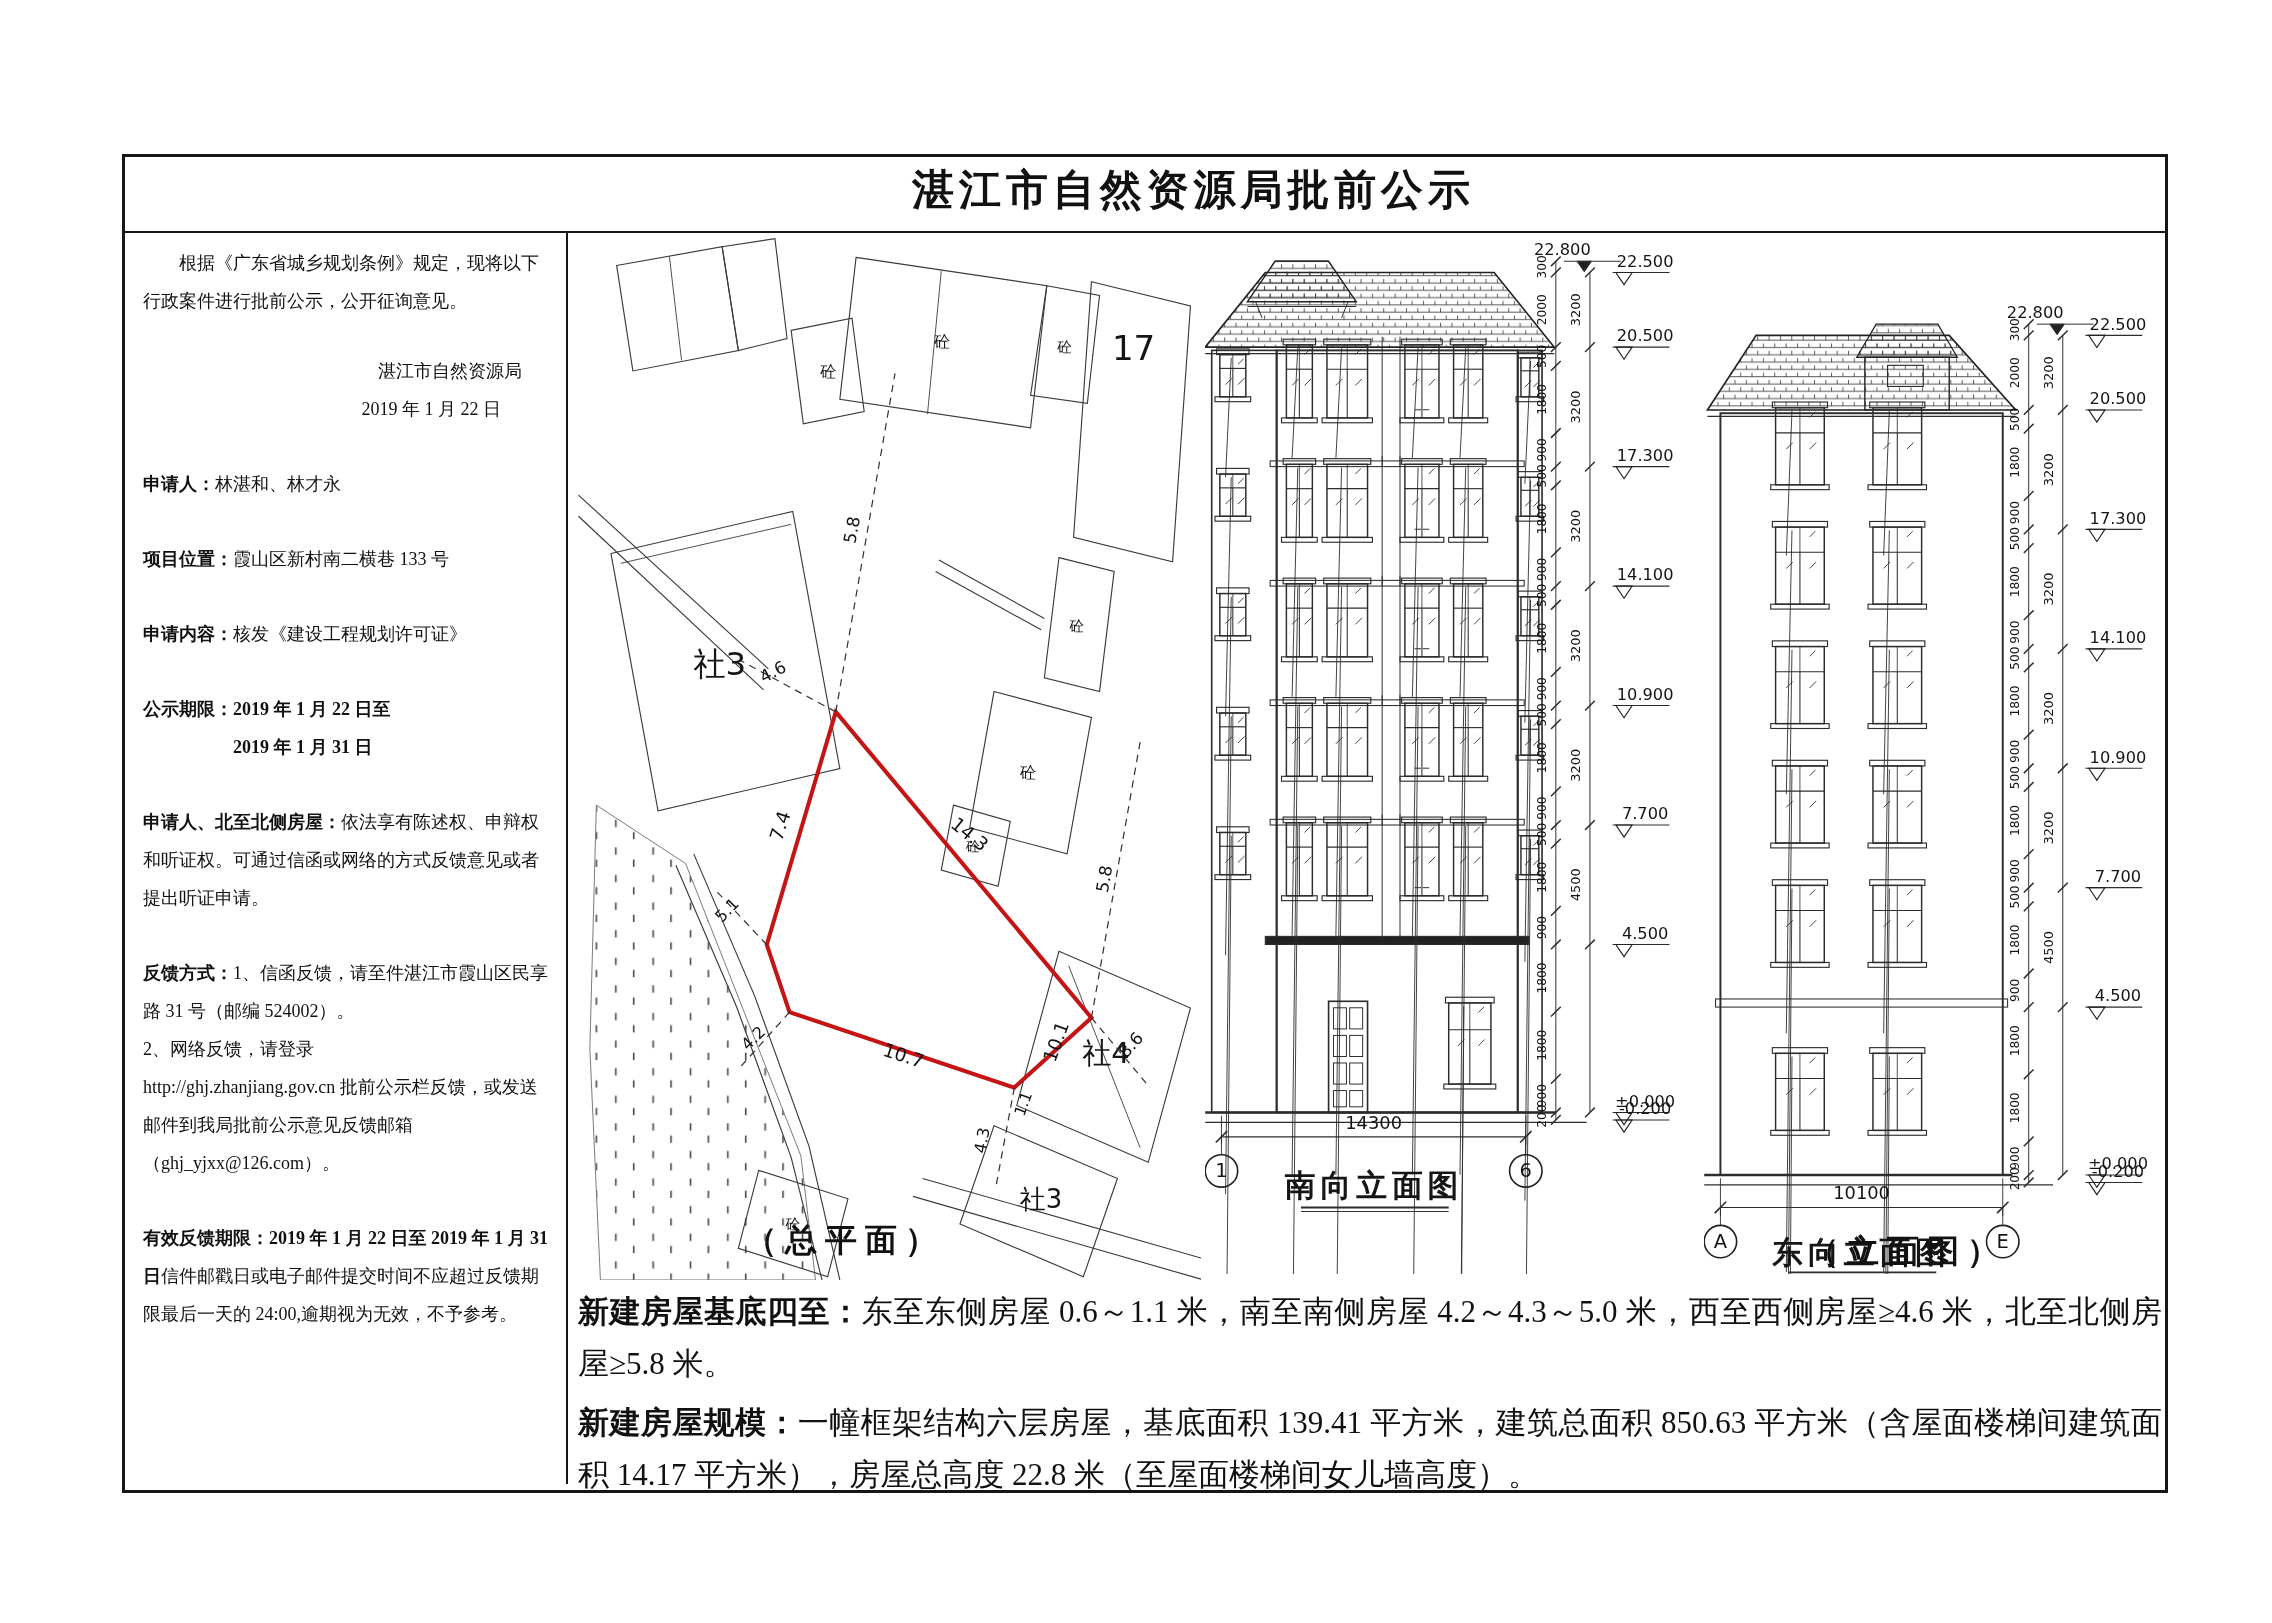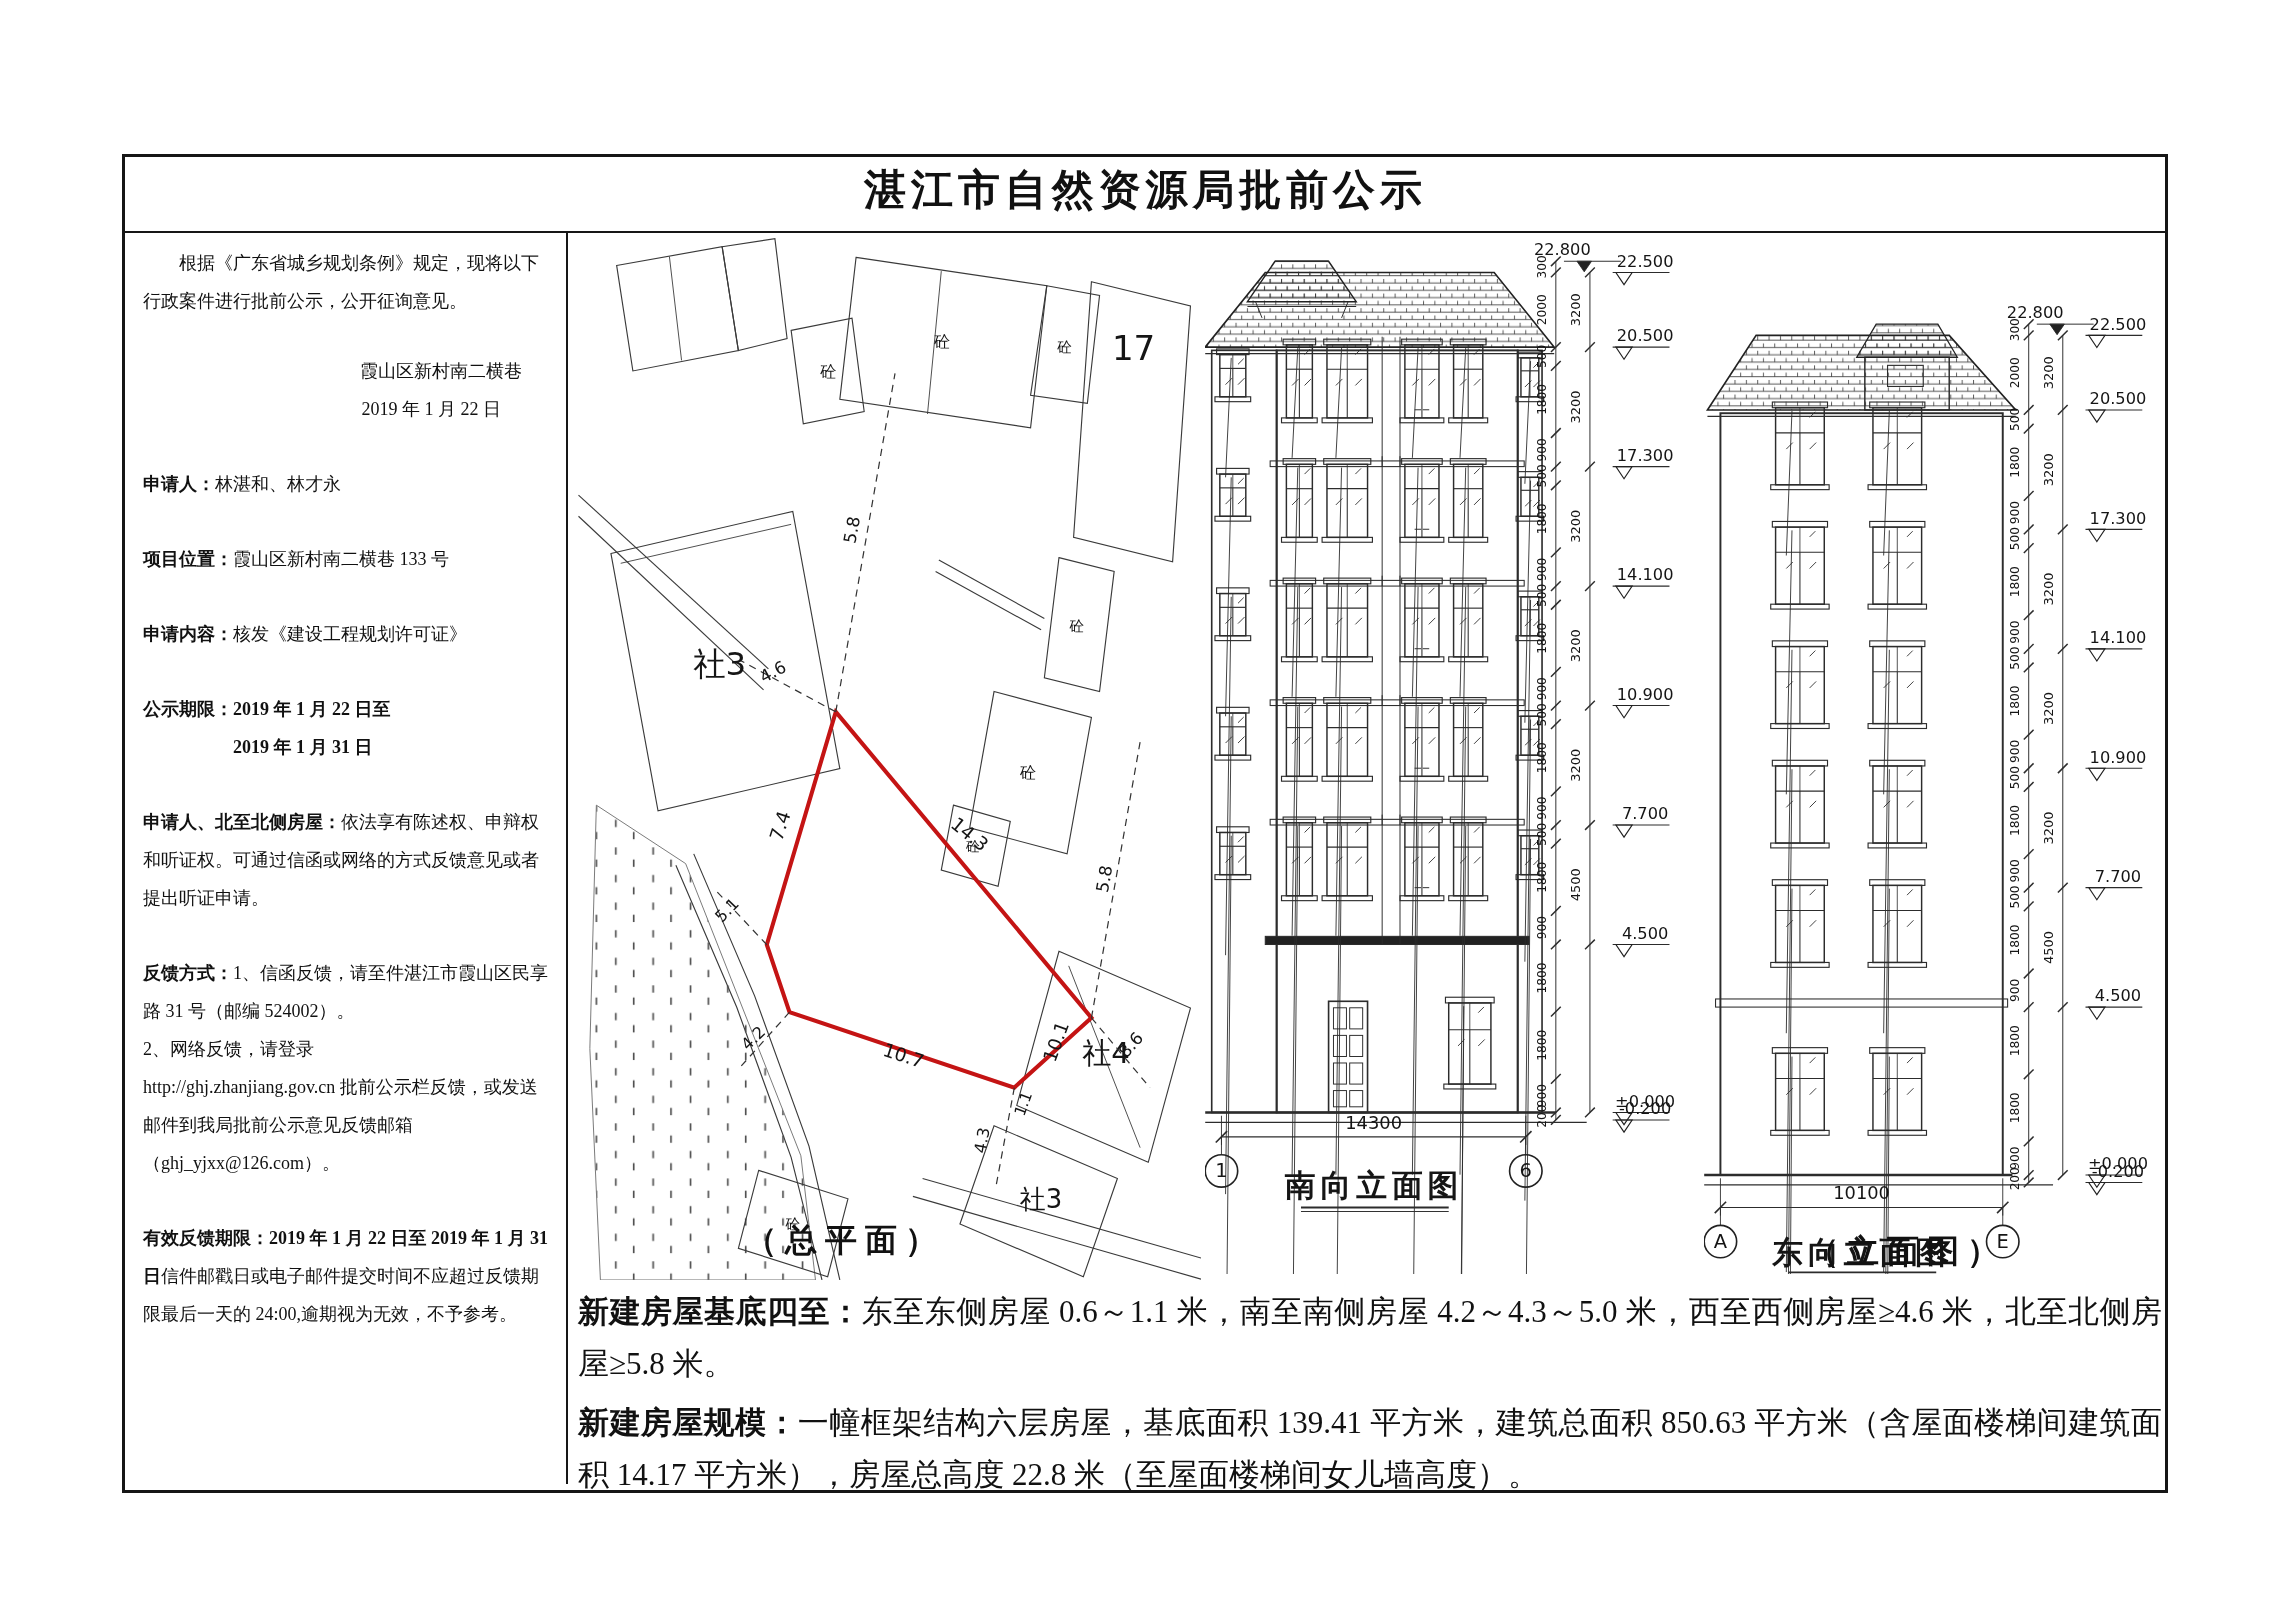--- a/index.html
+++ b/index.html
@@ -1,19 +1,19 @@
 <!DOCTYPE html>
 <html style="font-size:13px"><head>
 <meta charset="utf-8">
 <style>
   html,body{margin:0;padding:0;background:#ffffff;}
   body{width:2273px;height:1623px;position:relative;font-family:"Liberation Serif", serif;color:#111;}
   .abs{position:absolute;}
   .page-border{left:122px;top:154px;width:2040px;height:1333px;border:3.2px solid #161616;background:#fff;}
-  .doc-title{left:122px;top:162px;width:2047px;text-align:center;font-size:42px;font-weight:bold;letter-spacing:4.9px;}
+  .doc-title{left:122px;top:162px;width:2047px;text-align:center;font-size:42px;font-weight:bold;letter-spacing:4.9px;padding-left:48px;}
   .title-rule{left:125px;top:231px;width:2040px;height:2.4px;background:#161616;}
   .left-panel{left:125px;top:233px;width:443px;height:1251px;border-right:2.4px solid #161616;box-sizing:border-box;
               padding:11.4px 16px 0 18px;font-size:18px;line-height:38px;}
   .left-panel p{margin:0;}
   .ind{text-indent:2em;}
   .alr{text-align:right;padding-right:28px;}
   .alr2{text-align:right;padding-right:49px;}
   .mb1{margin-bottom:32px!important;}
   .mb2{margin-bottom:37px!important;font-family:Liberation Serif, serif;}
   b{font-weight:bold;}
@@ -26,21 +26,21 @@
 </style>
 </head>
 <body>
 
 <div class="abs page-border"></div>
 <div class="abs doc-title">湛江市自然资源局批前公示</div>
 <div class="abs title-rule"></div>
 
 <div class="abs left-panel">
   <p class="ind mb1"><span>根据《广东省城乡规划条例》规定，现将以下行政案件进行批前公示，公开征询意见。</span></p>
-  <p class="alr">霞山区新村南二横巷</p>
+  <p class="alr">湛江市自然资源局</p>
   <p class="alr2 mb2">2019 年 1 月 22 日</p>
   <p class="mb2"><b>申请人：</b><span>林湛和、林才永</span></p>
   <p class="mb2"><b>项目位置：</b><span>霞山区新村南二横巷 133 号</span></p>
   <p class="mb2"><b>申请内容：</b><span>核发《建设工程规划许可证》</span></p>
   <p class="mb2"><b>公示期限：</b><b>2019 年 1 月 22 日至</b><br><b class="ind2">2019 年 1 月 31 日</b></p>
   <p class="mb2"><b>申请人、北至北侧房屋：</b><span>依法享有陈述权、申辩权和听证权。可通过信函或网络的方式反馈意见或者提出听证申请。</span></p>
   <p class="mb2"><b>反馈方式：</b><span>1、信函反馈，请至件湛江市霞山区民享路 31 号（邮编 524002）。</span><br><span>2、网络反馈，请登录</span><br><span>http://ghj.zhanjiang.gov.cn 批前公示栏反馈，或发送邮件到我局批前公示意见反馈邮箱（ghj_yjxx@126.com）。</span></p>
   <p class="mb2"><b>有效反馈期限：</b><b>2019 年 1 月 22 日至 2019 年 1 月 31 日</b><span>信件邮戳日或电子邮件提交时间不应超过反馈期限最后一天的 24:00,逾期视为无效，不予参考。</span></p>
 
 </div>

